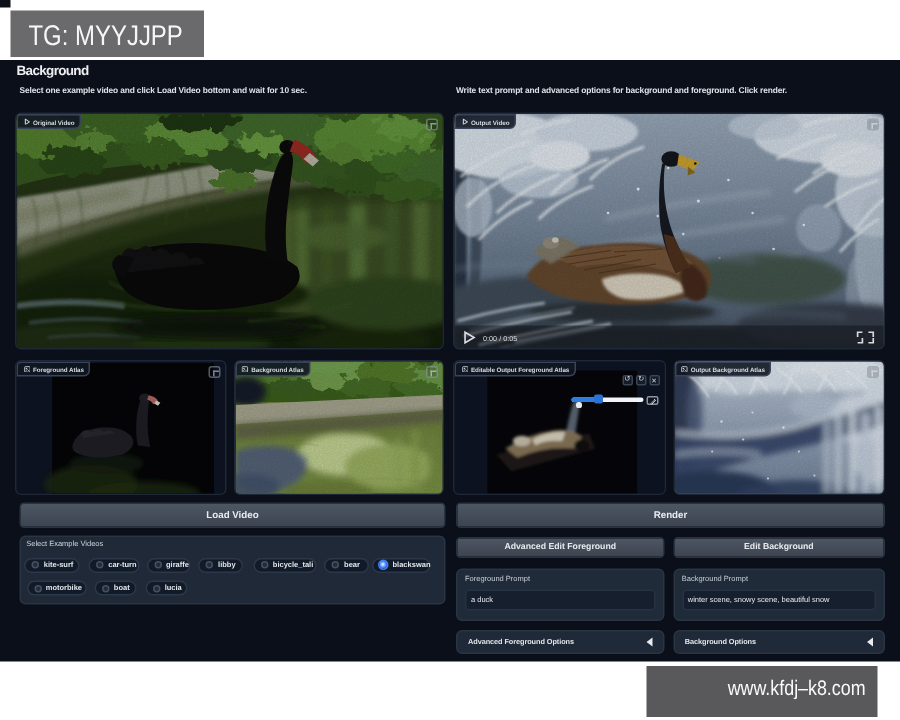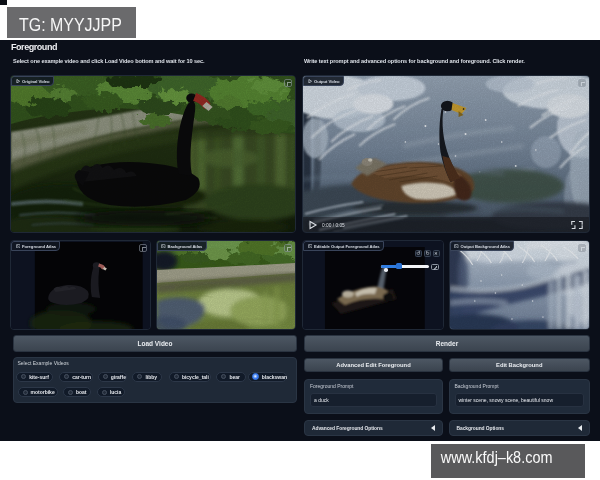--- a/index.html
+++ b/index.html
@@ -2,21 +2,21 @@
 <html><head>
 <meta charset="utf-8">
 <style>
 * { margin:0; padding:0; box-sizing:border-box; }
 html,body { width:600px; height:480px; background:#ffffff; font-family:"Liberation Sans", sans-serif; overflow:hidden; position:relative; }
 .abs { position:absolute; }
 #corner { left:0; top:0; width:7px; height:5px; background:#0d1117; }
 #tgbox { left:7px; top:7px; width:129px; height:31px; background:#6a6a6c; color:#f6f6f6; font-size:19px; line-height:36px; padding-left:12px; white-space:nowrap; overflow:hidden; }
 #tgbox span { display:inline-block; transform:scaleX(0.84); transform-origin:0 50%; }
 #panel { left:0; top:40px; width:600px; height:401px; background:#0b0f19; }
-#webbox { left:431px; top:444px; width:154px; height:34px; background:#59595b; color:#fafafa; font-size:17px; line-height:28px; text-align:left; white-space:nowrap; }
+#webbox { left:431px; top:444px; width:154px; height:34px; background:#59595b; color:#fafafa; font-size:14px; line-height:28px; text-align:right; white-space:nowrap; }
 #webbox span { display:inline-block; transform:scaleX(0.85); transform-origin:50% 50%; }
 .h1 { left:11px; top:42px; color:#edeef2; font-size:9px; font-weight:bold; letter-spacing:-0.45px; }
 .caption { color:#dde1e8; font-size:5.6px; font-weight:bold; letter-spacing:-0.1px; white-space:nowrap; }
 .media { background:#0e1420; border:1px solid #1f2836; border-radius:4px; overflow:hidden; }
 .chip { position:absolute; left:0px; top:0px; background:rgba(17,23,34,0.9); border:1px solid #39445a; border-bottom-right-radius:4px; border-top-left-radius:3px; color:#d5dae2; font-size:4.2px; font-weight:bold; padding:1.5px 3.5px; display:flex; align-items:center; gap:2px; z-index:5; white-space:nowrap; letter-spacing:-0.05px; }
 .chip svg { flex:none; }
 .exico { position:absolute; top:3px; right:3px; width:8px; height:8px; border:1px solid #8d95a1; border-radius:2px; opacity:0.6; z-index:5; background:rgba(11,15,25,0.3); }
 .exico:before { content:""; position:absolute; left:1.5px; top:1.5px; width:3px; height:3px; border-top:1px solid #cfd5dd; border-left:1px solid #cfd5dd; }
 .btn { background:linear-gradient(#4d5763,#3b444f); border:1px solid #2a3340; border-radius:3px; color:#e9ecf0; font-weight:bold; text-align:center; white-space:nowrap; }
 .panelbox { background:#1f2937; border:1px solid #2a3544; border-radius:4px; }
@@ -27,21 +27,21 @@
 .tbox .lab { color:#c8cdd6; font-size:5px; margin-bottom:3.5px; }
 .tbox .val { background:#161f2d; border:1px solid #273141; border-radius:3px; color:#e7eaef; font-size:5px; padding:3.5px 3px; height:14px; white-space:nowrap; overflow:hidden; }
 .acc { background:#1f2937; border:1px solid #2a3544; border-radius:4px; color:#e3e6eb; font-size:4.9px; font-weight:bold; letter-spacing:-0.05px; display:flex; align-items:center; justify-content:space-between; padding:0 7px; white-space:nowrap; }
 .arrow { width:0; height:0; border-top:3px solid transparent; border-bottom:3px solid transparent; border-right:4.5px solid #e8ebef; }
 </style>
 </head>
 <body>
 <div id="panel" class="abs"></div>
 <div id="corner" class="abs"></div>
 <div id="tgbox" class="abs"><span>TG: MYYJJPP</span></div>
-<div class="abs h1">Foreground</div>
+<div class="abs h1">Background</div>
 <div class="abs caption" style="left:13px; top:57.5px;">Select one example video and click Load Video bottom and wait for 10 sec.</div>
 <div class="abs caption" style="left:304px; top:57.5px;">Write text prompt and advanced options for background and foreground. Click render.</div>
 
 <div class="abs media" style="left:10px; top:75px; width:286px; height:158px;">
   <svg width="286" height="158" viewBox="0 0 278 158" preserveAspectRatio="none">
   <defs>
     <linearGradient id="waterL" x1="0" y1="0" x2="0" y2="1">
       <stop offset="0" stop-color="#31441d"></stop>
           <stop offset="0.55" stop-color="#223214"></stop>
           <stop offset="1" stop-color="#141f0c"></stop>

